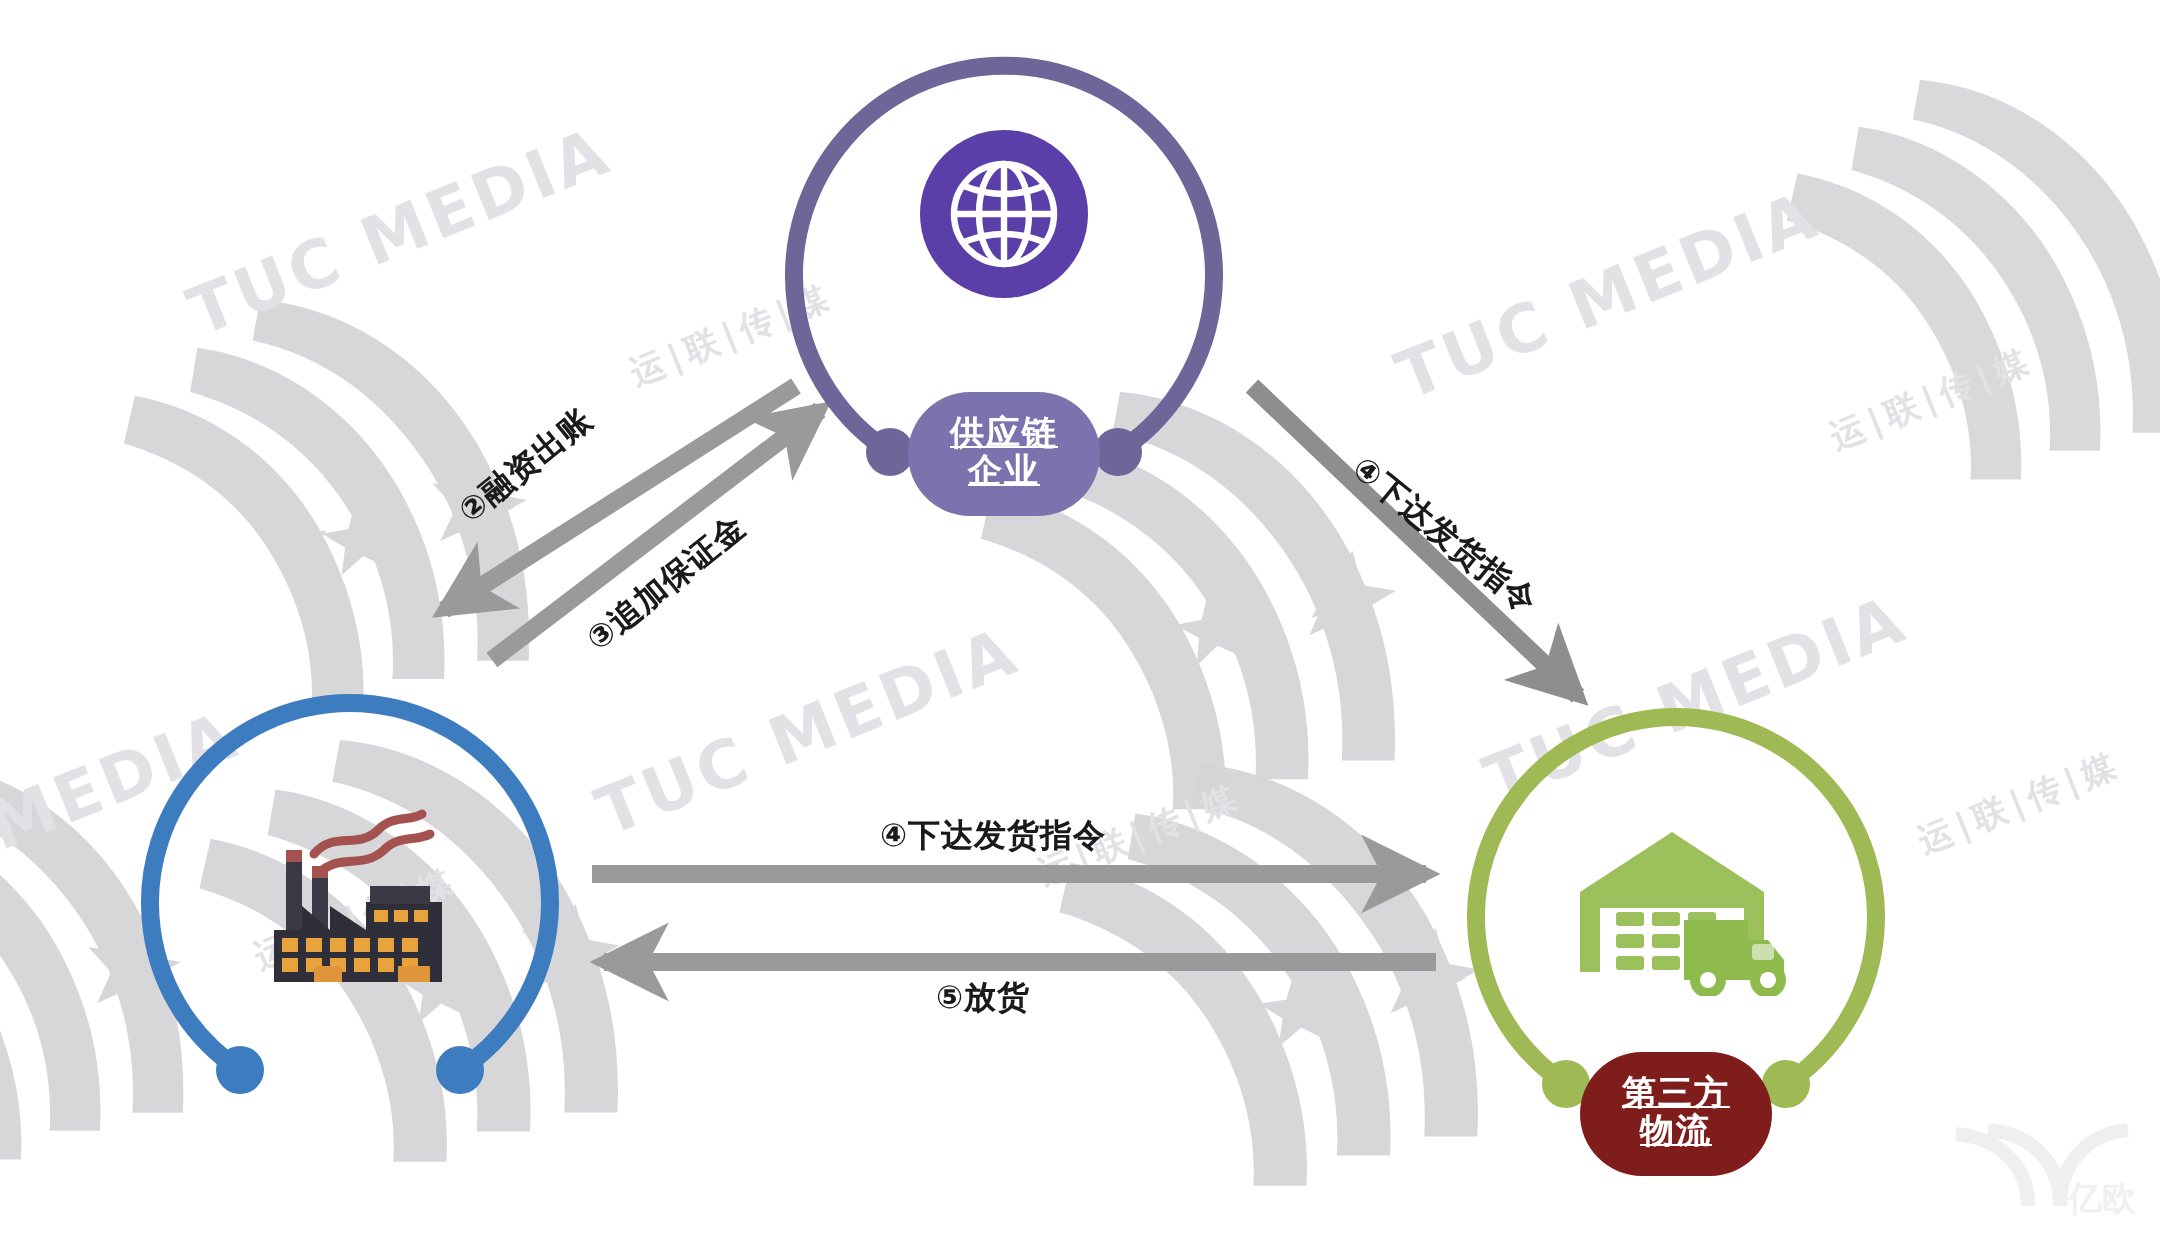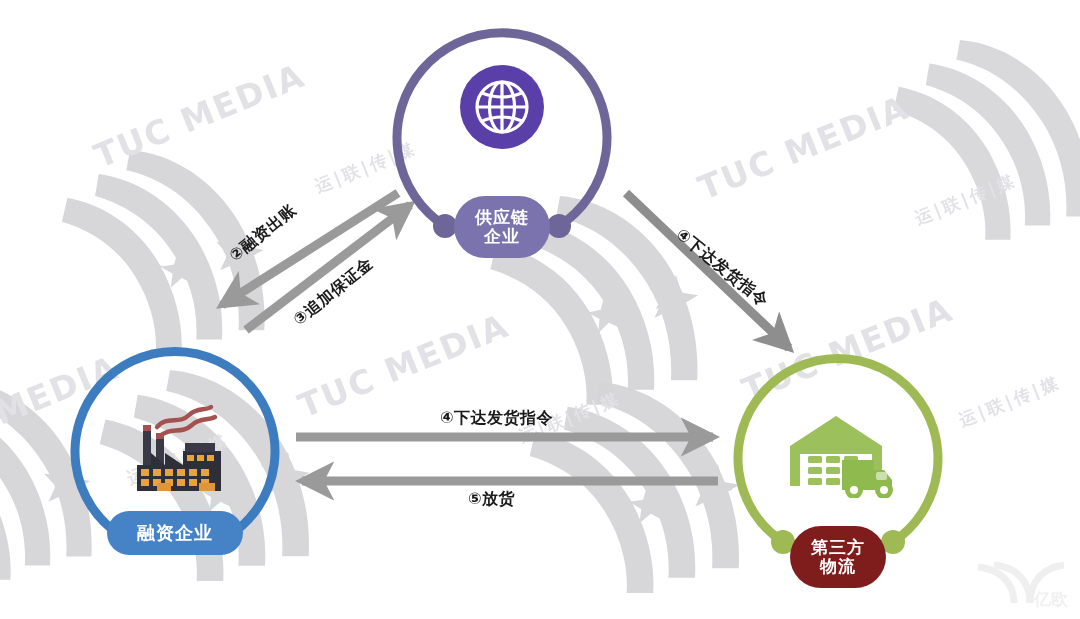--- a/index.html
+++ b/index.html
@@ -21,21 +21,21 @@
     position:absolute;
     border-radius:999px;
     display:flex;flex-direction:column;
     align-items:center;justify-content:center;
     color:#ffffff;
     font-weight:700;
     letter-spacing:1px;
     line-height:1.12;
     text-align:center;
   }
-  .pill span{display:block;}
+  .pill span{display:block;text-decoration:underline;}
   .icon{position:absolute;}
   .edgelabel{
     position:absolute;
     color:#1a1a1a;
     font-weight:700;
     white-space:nowrap;
     font-size:16px;
     letter-spacing:0.5px;
   }
   .rot-n40{transform:rotate(-39deg);transform-origin:left center;}
@@ -237,23 +237,20 @@
           <rect x="78" y="84" width="8" height="7"></rect>
           <rect x="64" y="60" width="7" height="6"></rect>
           <rect x="74" y="60" width="7" height="6"></rect>
           <rect x="84" y="60" width="7" height="6"></rect>
         </g>
 
         <rect x="34" y="88" width="14" height="8" fill="#E0953A"></rect>
         <rect x="76" y="88" width="16" height="8" fill="#E0953A"></rect>
       </svg>
 
-      <div class="pill" style="left:42px;top:168px;width:136px;height:44px;background:#4583C6;font-size:18px;">
-        <span>融资企业</span>
-      </div>
     </div>
 
     <div class="node" style="left:728px;top:350px;width:230px;height:230px;">
       <svg class="ring" width="230" height="230">
         <path d="M 55 192 A 100 100 0 1 1 165 192" fill="none" stroke="#9FBA55" stroke-width="9" stroke-linecap="round"></path>
         <circle cx="55" cy="192" r="12" fill="#9FBA55"></circle>
         <circle cx="165" cy="192" r="12" fill="#9FBA55"></circle>
       </svg>
 
       <svg class="icon" style="left:52px;top:52px;" width="122" height="96">

